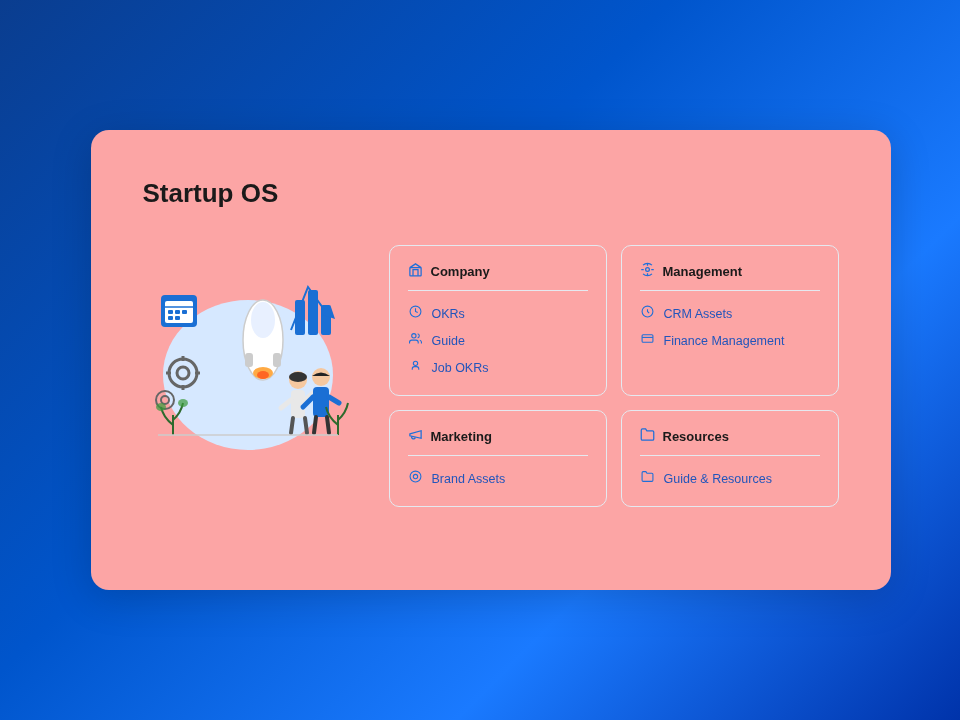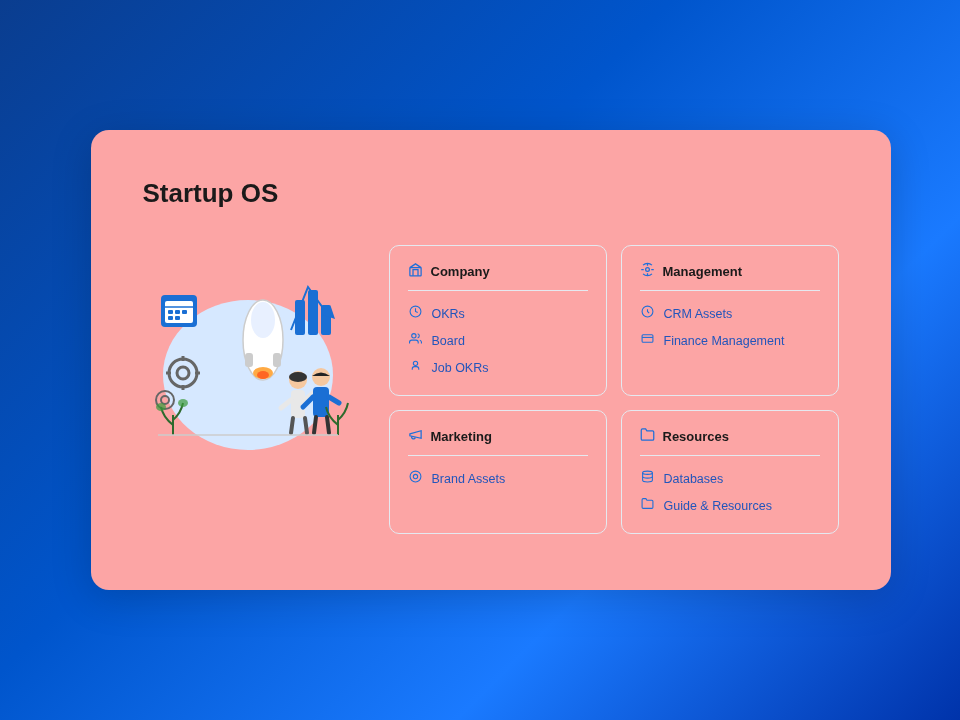--- a/index.html
+++ b/index.html
@@ -204,21 +204,21 @@
                 </svg></span>
               <span>OKRs</span>
             </div>
             <div class="grid-item">
               <span class="item-icon"><svg width="13" height="13" viewBox="0 0 24 24" fill="none" stroke="#1e6fd9" stroke-width="2">
                   <path d="M17 21v-2a4 4 0 0 0-4-4H5a4 4 0 0 0-4 4v2"></path>
                   <circle cx="9" cy="7" r="4"></circle>
                   <path d="M23 21v-2a4 4 0 0 0-3-3.87"></path>
                   <path d="M16 3.13a4 4 0 0 1 0 7.75"></path>
                 </svg></span>
-              <span>Board</span>
+              <span>Guide</span>
             </div>
             <div class="grid-item">
               <span class="item-icon"><svg width="13" height="13" viewBox="0 0 24 24" fill="none" stroke="#1e6fd9" stroke-width="2">
                   <circle cx="12" cy="8" r="4"></circle>
                   <path d="M6 20v-2a4 4 0 0 1 4-4h4a4 4 0 0 1 4 4v2"></path>
                 </svg></span>
               <span>Job OKRs</span>
             </div>
           </div>
         </div>
@@ -270,28 +270,20 @@
         <div class="grid-card">
           <div class="grid-card-header">
             <span class="header-icon"><svg width="15" height="15" viewBox="0 0 24 24" fill="none" stroke="#1e6fd9" stroke-width="2">
                 <path d="M22 19a2 2 0 0 1-2 2H4a2 2 0 0 1-2-2V5a2 2 0 0 1 2-2h5l2 3h9a2 2 0 0 1 2 2z"></path>
               </svg></span>
             <span>Resources</span>
           </div>
           <div class="grid-card-items">
             <div class="grid-item">
               <span class="item-icon"><svg width="13" height="13" viewBox="0 0 24 24" fill="none" stroke="#1e6fd9" stroke-width="2">
-                  <ellipse cx="12" cy="5" rx="9" ry="3"></ellipse>
-                  <path d="M21 12c0 1.66-4 3-9 3s-9-1.34-9-3"></path>
-                  <path d="M3 5v14c0 1.66 4 3 9 3s9-1.34 9-3V5"></path>
-                </svg></span>
-              <span>Databases</span>
-            </div>
-            <div class="grid-item">
-              <span class="item-icon"><svg width="13" height="13" viewBox="0 0 24 24" fill="none" stroke="#1e6fd9" stroke-width="2">
                   <path d="M22 19a2 2 0 0 1-2 2H4a2 2 0 0 1-2-2V5a2 2 0 0 1 2-2h5l2 3h9a2 2 0 0 1 2 2z"></path>
                 </svg></span>
               <span>Guide &amp; Resources</span>
             </div>
           </div>
         </div>
       </div>
   </div>
 </div>
 

